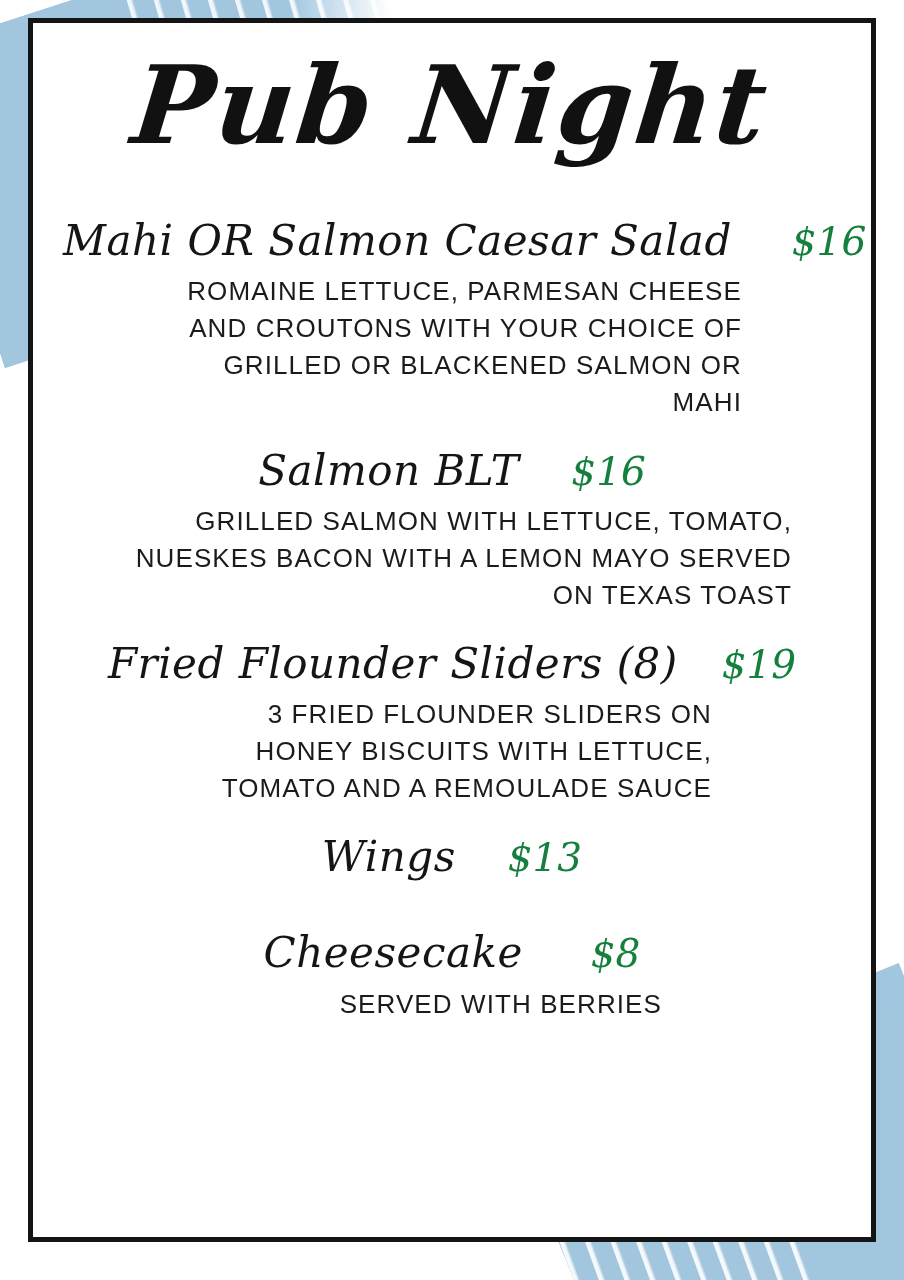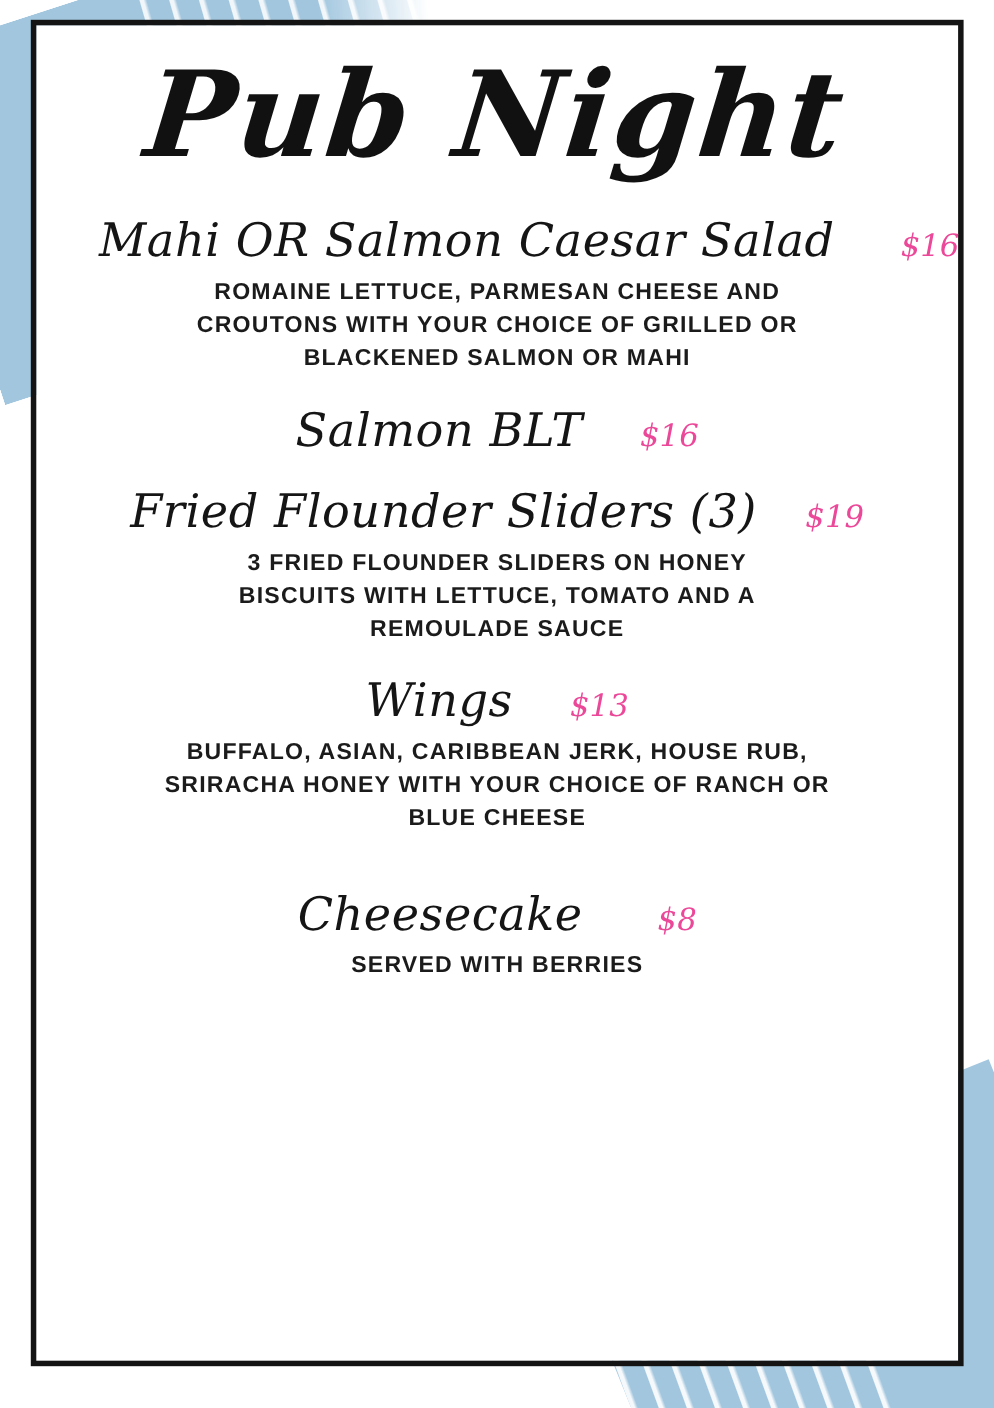--- a/index.html
+++ b/index.html
@@ -125,22 +125,22 @@
     font-weight: 700;
     font-size: 108px;
     line-height: 1;
     color: #111111;
     letter-spacing: 2px;
     padding-top: 28px;
     transform: skewX(-6deg);
   }
 
   .menu {
-    margin-top: 36px;
-    padding: 0 37px;
+    margin-top: 58px;
+    padding: 0 10px;
   }
 
   .item {
     margin-bottom: 26px;
   }
 
   .item-head {
     display: flex;
     align-items: baseline;
     justify-content: center;
@@ -151,35 +151,34 @@
     font-family: "DejaVu Serif", serif;
     font-style: italic;
     font-size: 42px;
     line-height: 1.15;
     color: #151515;
     letter-spacing: 0.5px;
   }
   .item-price {
     font-family: "DejaVu Serif", serif;
     font-style: italic;
-    font-size: 28px;
-    color: #ec4899;
+    font-size: 39px;
+    color: #15803d;
   }
 
   .item-desc {
     margin: 8px auto 0;
-    text-align: center;
+    text-align: right;
     font-family: "Liberation Sans", sans-serif;
-    font-size: 21px;
+    font-size: 26px;
     line-height: 1.42;
     letter-spacing: 1.1px;
     color: #1b1b1b;
     text-transform: uppercase;
     max-width: 660px;
-    font-weight: bold;
   }
 
   
   .item-0 .item-head { justify-content: flex-start; padding-left: 20px; gap: 60px; }
   .item-0 .item-desc { max-width: 580px; }
   .item-1 .item-desc { max-width: 680px; }
   .item-2 .item-head { gap: 44px; }
   .item-2 .item-desc { max-width: 520px; }
   .item-3 .item-head { gap: 52px; }
   .item-3 .item-desc { max-width: 620px; }
@@ -212,36 +211,36 @@
         <span class="item-price">$16</span>
       </div>
       <div class="item-desc">ROMAINE LETTUCE, PARMESAN CHEESE AND CROUTONS WITH YOUR CHOICE OF GRILLED OR BLACKENED SALMON OR MAHI</div>
     </div>
 
     <div class="item item-1">
       <div class="item-head">
         <span class="item-name">Salmon BLT</span>
         <span class="item-price">$16</span>
       </div>
+      <div class="item-desc">GRILLED SALMON WITH LETTUCE, TOMATO, NUESKES BACON WITH A LEMON MAYO SERVED ON TEXAS TOAST</div>
     </div>
 
     <div class="item item-2">
       <div class="item-head">
-        <span class="item-name">Fried Flounder Sliders (3)</span>
+        <span class="item-name">Fried Flounder Sliders (8)</span>
         <span class="item-price">$19</span>
       </div>
       <div class="item-desc">3 FRIED FLOUNDER SLIDERS ON HONEY BISCUITS WITH LETTUCE, TOMATO AND A REMOULADE SAUCE</div>
     </div>
 
     <div class="item item-3">
       <div class="item-head">
         <span class="item-name">Wings</span>
         <span class="item-price">$13</span>
       </div>
-      <div class="item-desc">BUFFALO, ASIAN, CARIBBEAN JERK, HOUSE RUB, SRIRACHA HONEY WITH YOUR CHOICE OF RANCH OR BLUE CHEESE</div>
     </div>
 
     <div class="item item-4">
       <div class="item-head">
         <span class="item-name">Cheesecake</span>
         <span class="item-price">$8</span>
       </div>
       <div class="item-desc">SERVED WITH BERRIES</div>
     </div>
 

